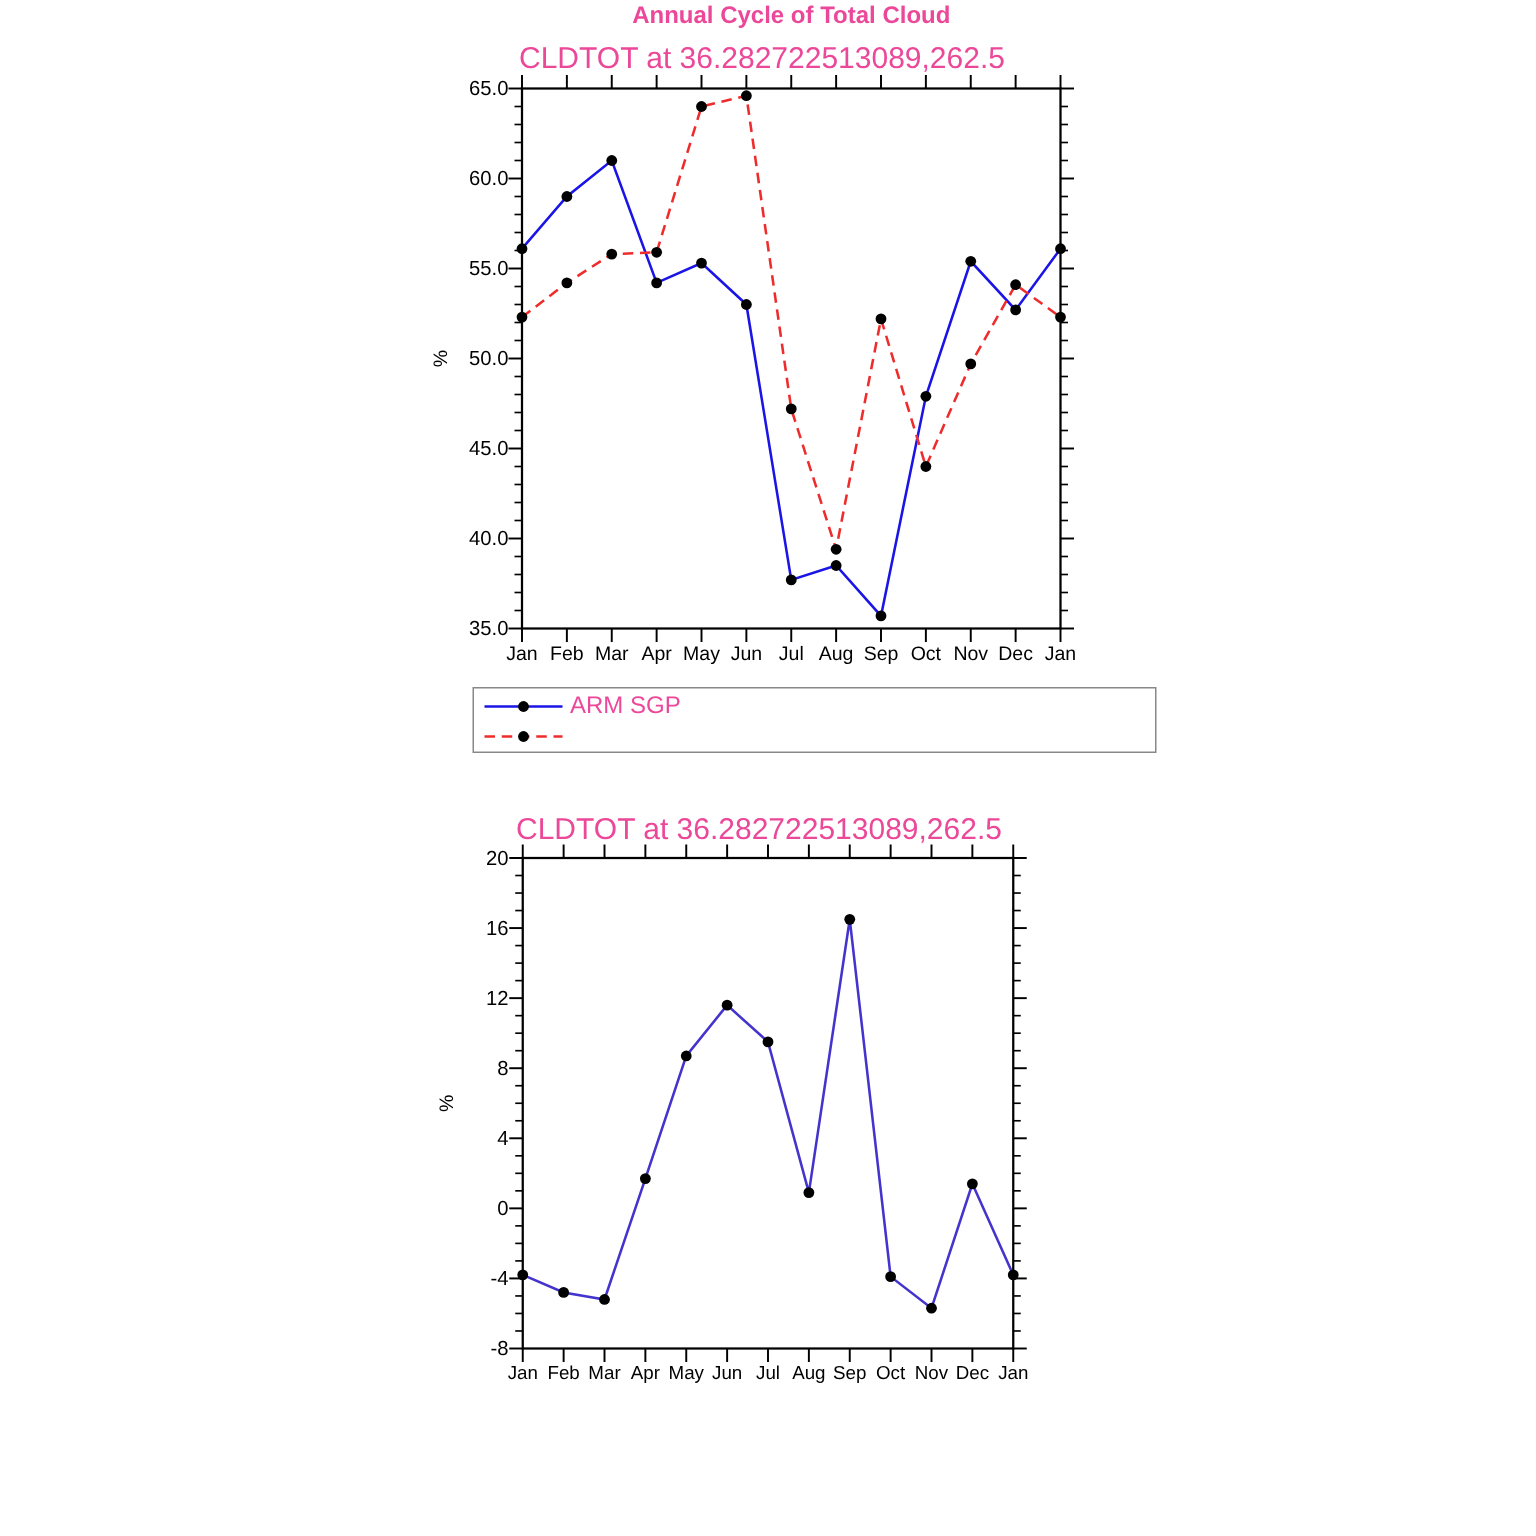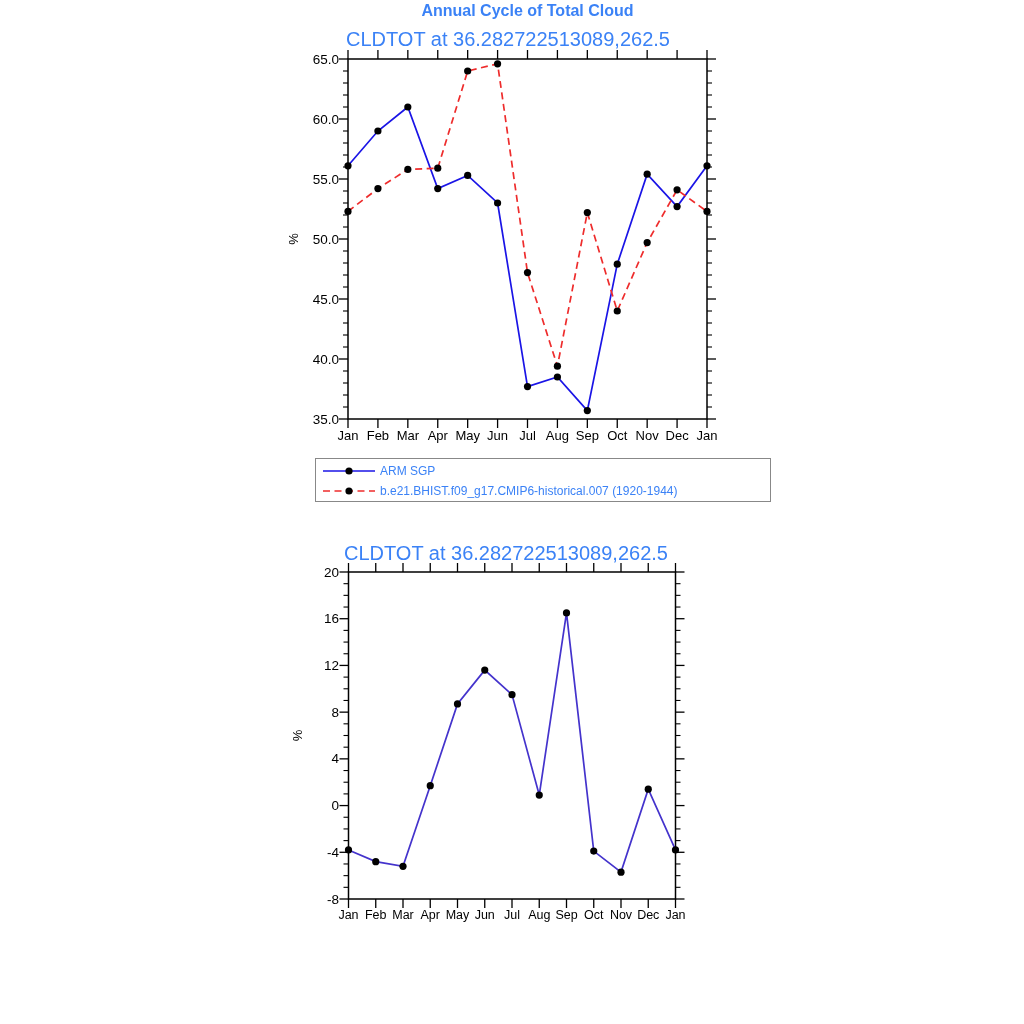--- a/index.html
+++ b/index.html
@@ -2,21 +2,21 @@
 <html><head>
 <meta charset="utf-8">
 <style>
   html, body { margin: 0; padding: 0; background: #ffffff; }
   .canvas {
     position: relative;
     width: 1024px;
     height: 1024px;
     background: #ffffff;
     font-family: "Liberation Sans", sans-serif;
-    color: #3b82f6;
+    color: #ec4899;
     overflow: hidden;
   }
   .chart-title {
     position: absolute;
     font-weight: bold;
     font-size: 16px;
     text-align: center;
     white-space: nowrap;
   }
   .chart-subtitle {
@@ -39,21 +39,21 @@
     box-sizing: border-box;
     padding: 2px 0 0 4px;
   }
   .legend-row {
     display: flex;
     align-items: center;
     height: 20px;
   }
   .legend-row svg { flex: 0 0 auto; }
   .legend-label {
-    font-size: 12px;
+    font-size: 16px;
     margin-left: 2px;
     white-space: nowrap;
   }
 </style>
 </head>
 <body>
 
 <div class="canvas">
 
   <div id="top-title" class="chart-title">Annual Cycle of Total Cloud</div>
@@ -331,19 +331,18 @@
         <line class="sample-line" x1="3" y1="7" x2="55" y2="7" stroke="#1a14e6" stroke-width="1.7"></line>
         <circle cx="29" cy="7" r="3.6" fill="#000000"></circle>
       </svg>
       <span class="legend-label">ARM SGP</span>
     </div>
     <div class="legend-row">
       <svg width="58" height="14">
         <line class="sample-line" x1="3" y1="7" x2="55" y2="7" stroke="#ee2c2c" stroke-width="1.7" stroke-dasharray="7 4.5"></line>
         <circle cx="29" cy="7" r="3.6" fill="#000000"></circle>
       </svg>
-      <span class="legend-label">b.e21.BHIST.f09_g17.CMIP6-historical.007 (1920-1944)</span>
     </div>
   </div>
 
   <div id="bottom-subtitle" class="chart-subtitle">CLDTOT at 36.282722513089,262.5</div>
 
 </div>
 
 </body></html>

